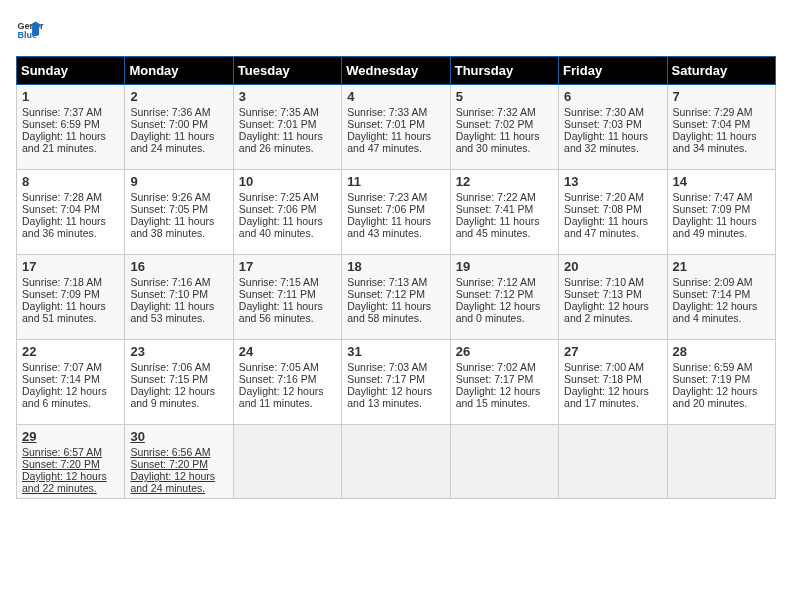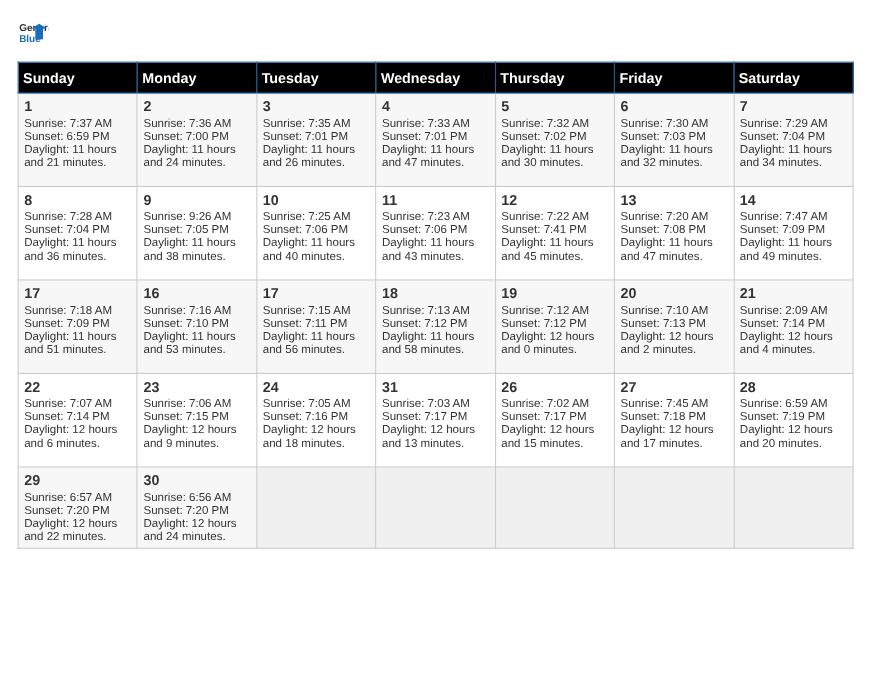--- a/index.html
+++ b/index.html
@@ -68,20 +68,21 @@
       font-size: 13px;
       font-weight: bold;
       display: block;
       margin-bottom: 2px;
     }
     .cell-empty {
       background: #f0f0f0 !important;
     }
     .last-row td {
       height: 70px;
+      text-decoration: underline;
     }
   </style>
 </head>
 <body>
 
 <div class="header-area">
   <div class="logo">
     <svg class="logo-icon" viewBox="0 0 40 40">
       <text x="2" y="18" font-size="13" font-weight="bold" fill="#333">General</text>
       <text x="2" y="32" font-size="13" font-weight="bold" fill="#1a6cbc">Blue</text>
@@ -130,24 +131,24 @@
         <td><span class="day-num">16</span><span>Sunrise: 7:16 AM</span><br><span>Sunset: 7:10 PM</span><br><span>Daylight: 11 hours and 53 minutes.</span></td>
         <td><span class="day-num">17</span><span>Sunrise: 7:15 AM</span><br><span>Sunset: 7:11 PM</span><br><span>Daylight: 11 hours and 56 minutes.</span></td>
         <td><span class="day-num">18</span><span>Sunrise: 7:13 AM</span><br><span>Sunset: 7:12 PM</span><br><span>Daylight: 11 hours and 58 minutes.</span></td>
         <td><span class="day-num">19</span><span>Sunrise: 7:12 AM</span><br><span>Sunset: 7:12 PM</span><br><span>Daylight: 12 hours and 0 minutes.</span></td>
         <td><span class="day-num">20</span><span>Sunrise: 7:10 AM</span><br><span>Sunset: 7:13 PM</span><br><span>Daylight: 12 hours and 2 minutes.</span></td>
         <td><span class="day-num">21</span><span>Sunrise: 2:09 AM</span><br><span>Sunset: 7:14 PM</span><br><span>Daylight: 12 hours and 4 minutes.</span></td>
       </tr>
       <tr>
         <td><span class="day-num">22</span><span>Sunrise: 7:07 AM</span><br><span>Sunset: 7:14 PM</span><br><span>Daylight: 12 hours and 6 minutes.</span></td>
         <td><span class="day-num">23</span><span>Sunrise: 7:06 AM</span><br><span>Sunset: 7:15 PM</span><br><span>Daylight: 12 hours and 9 minutes.</span></td>
-        <td><span class="day-num">24</span><span>Sunrise: 7:05 AM</span><br><span>Sunset: 7:16 PM</span><br><span>Daylight: 12 hours and 18 minutes.</span></td>
+        <td><span class="day-num">24</span><span>Sunrise: 7:05 AM</span><br><span>Sunset: 7:16 PM</span><br><span>Daylight: 12 hours and 11 minutes.</span></td>
         <td><span class="day-num">31</span><span>Sunrise: 7:03 AM</span><br><span>Sunset: 7:17 PM</span><br><span>Daylight: 12 hours and 13 minutes.</span></td>
         <td><span class="day-num">26</span><span>Sunrise: 7:02 AM</span><br><span>Sunset: 7:17 PM</span><br><span>Daylight: 12 hours and 15 minutes.</span></td>
-        <td><span class="day-num">27</span><span>Sunrise: 7:45 AM</span><br><span>Sunset: 7:18 PM</span><br><span>Daylight: 12 hours and 17 minutes.</span></td>
+        <td><span class="day-num">27</span><span>Sunrise: 7:00 AM</span><br><span>Sunset: 7:18 PM</span><br><span>Daylight: 12 hours and 17 minutes.</span></td>
         <td><span class="day-num">28</span><span>Sunrise: 6:59 AM</span><br><span>Sunset: 7:19 PM</span><br><span>Daylight: 12 hours and 20 minutes.</span></td>
       </tr>
       <tr class="last-row">
         <td><span class="day-num">29</span><span>Sunrise: 6:57 AM</span><br><span>Sunset: 7:20 PM</span><br><span>Daylight: 12 hours and 22 minutes.</span></td>
         <td><span class="day-num">30</span><span>Sunrise: 6:56 AM</span><br><span>Sunset: 7:20 PM</span><br><span>Daylight: 12 hours and 24 minutes.</span></td>
         <td class="cell-empty"></td>
         <td class="cell-empty"></td>
         <td class="cell-empty"></td>
         <td class="cell-empty"></td>
         <td class="cell-empty"></td>

